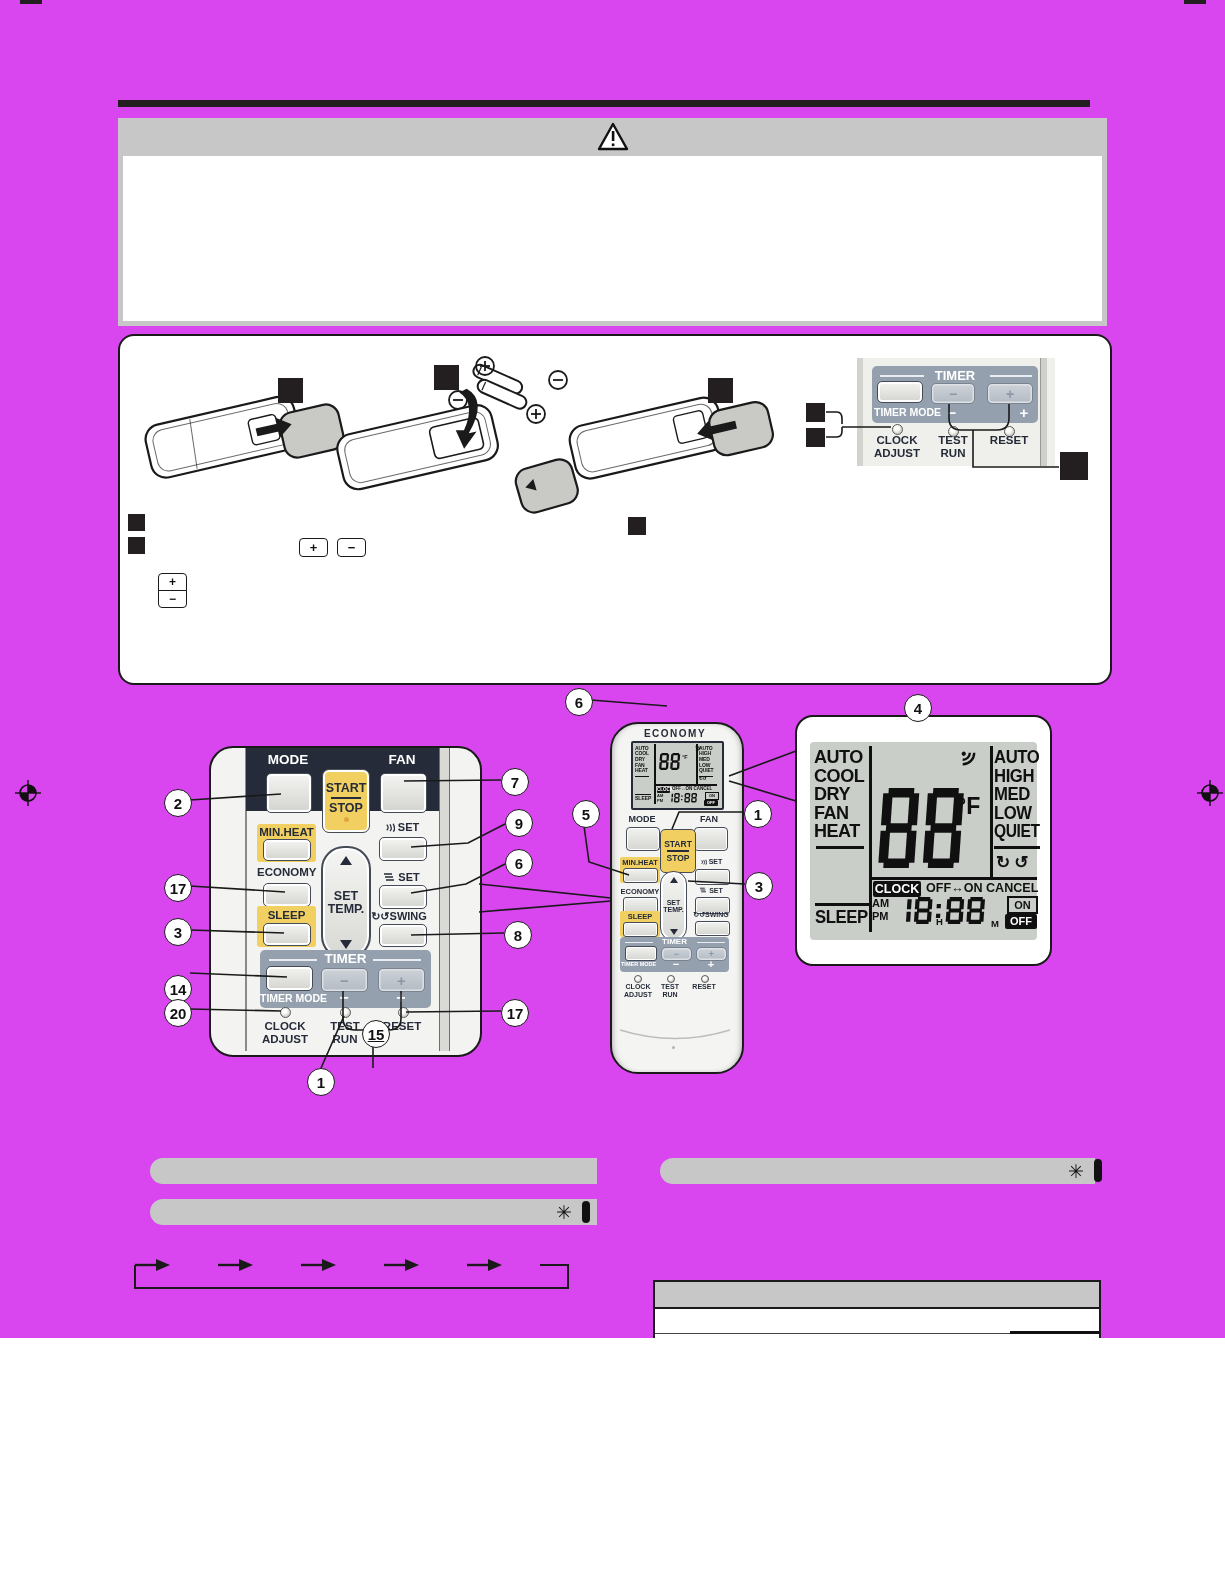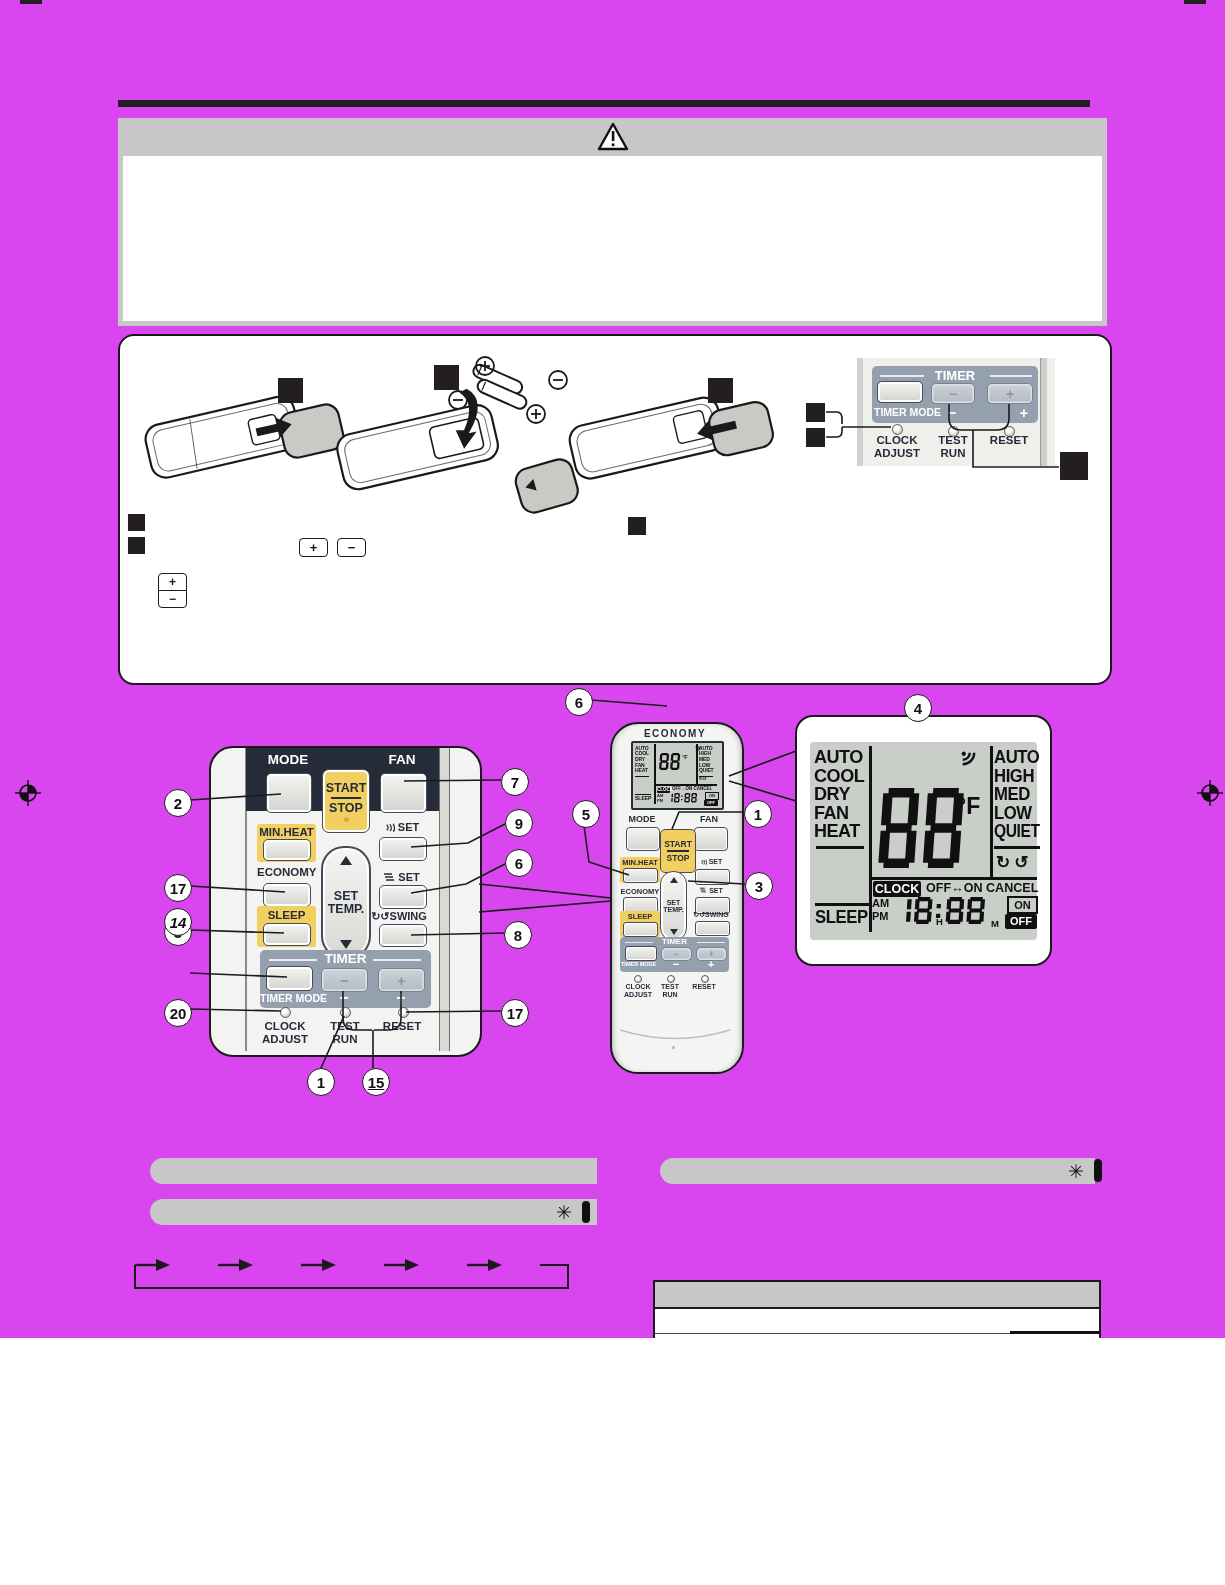--- a/index.html
+++ b/index.html
@@ -243,29 +243,29 @@
   <div class="recbtn" style="left:280px;top:1007px;"></div>
   <div class="recbtn" style="left:340px;top:1007px;"></div>
   <div class="recbtn" style="left:398px;top:1007px;"></div>
   <div class="lbl" style="left:255px;top:1020px;width:60px;font-size:11.5px;line-height:13px;"><span>CLOCK</span><br><span>ADJUST</span></div>
   <div class="lbl" style="left:320px;top:1020px;width:50px;font-size:11.5px;line-height:13px;"><span>TEST</span><br><span>RUN</span></div>
   <div class="lbl" style="left:377px;top:1020px;width:50px;font-size:11.5px;">RESET</div>
 
   <div class="co" style="left:164px;top:789px;">2</div>
   <div class="co" style="left:164px;top:874px;">17</div>
   <div class="co" style="left:164px;top:918px;">3</div>
-  <div class="co" style="left:164px;top:908px;font-style:italic;">14</div>
+  <div class="co" style="left:164px;top:975px;">14</div>
   <div class="co" style="left:164px;top:999px;">20</div>
   <div class="co" style="left:501px;top:768px;">7</div>
   <div class="co" style="left:505px;top:809px;">9</div>
   <div class="co" style="left:505px;top:849px;">6</div>
   <div class="co" style="left:504px;top:921px;">8</div>
   <div class="co" style="left:501px;top:999px;">17</div>
   <div class="co" style="left:307px;top:1068px;">1</div>
-  <div class="co" style="left:362px;top:1068px;text-decoration:underline;">15</div>
+  <div class="co" style="left:362px;top:1020px;text-decoration:underline;">15</div>
   <div class="co" style="left:565px;top:688px;">6</div>
   <div class="co" style="left:572px;top:800px;">5</div>
   <div class="co" style="left:744px;top:800px;">1</div>
   <div class="co" style="left:745px;top:872px;">3</div>
   <div class="co" style="left:904px;top:694px;">4</div>
 
   <div class="abs" style="left:610px;top:722px;width:130px;height:348px;border:2px solid #1a1a1a;border-radius:28px;background:#f4f4f2;box-shadow:inset 4px 0 6px -4px #999,inset -4px 0 6px -4px #999;"></div>
   <div class="abs navy" style="left:610px;top:728px;width:130px;text-align:center;font-weight:bold;font-size:10px;letter-spacing:1.5px;">ECONOMY</div>
 
   <div class="abs" style="left:631px;top:741px;width:89px;height:65px;border:2.5px solid var(--navy);background:var(--lcd);border-radius:2px;">

